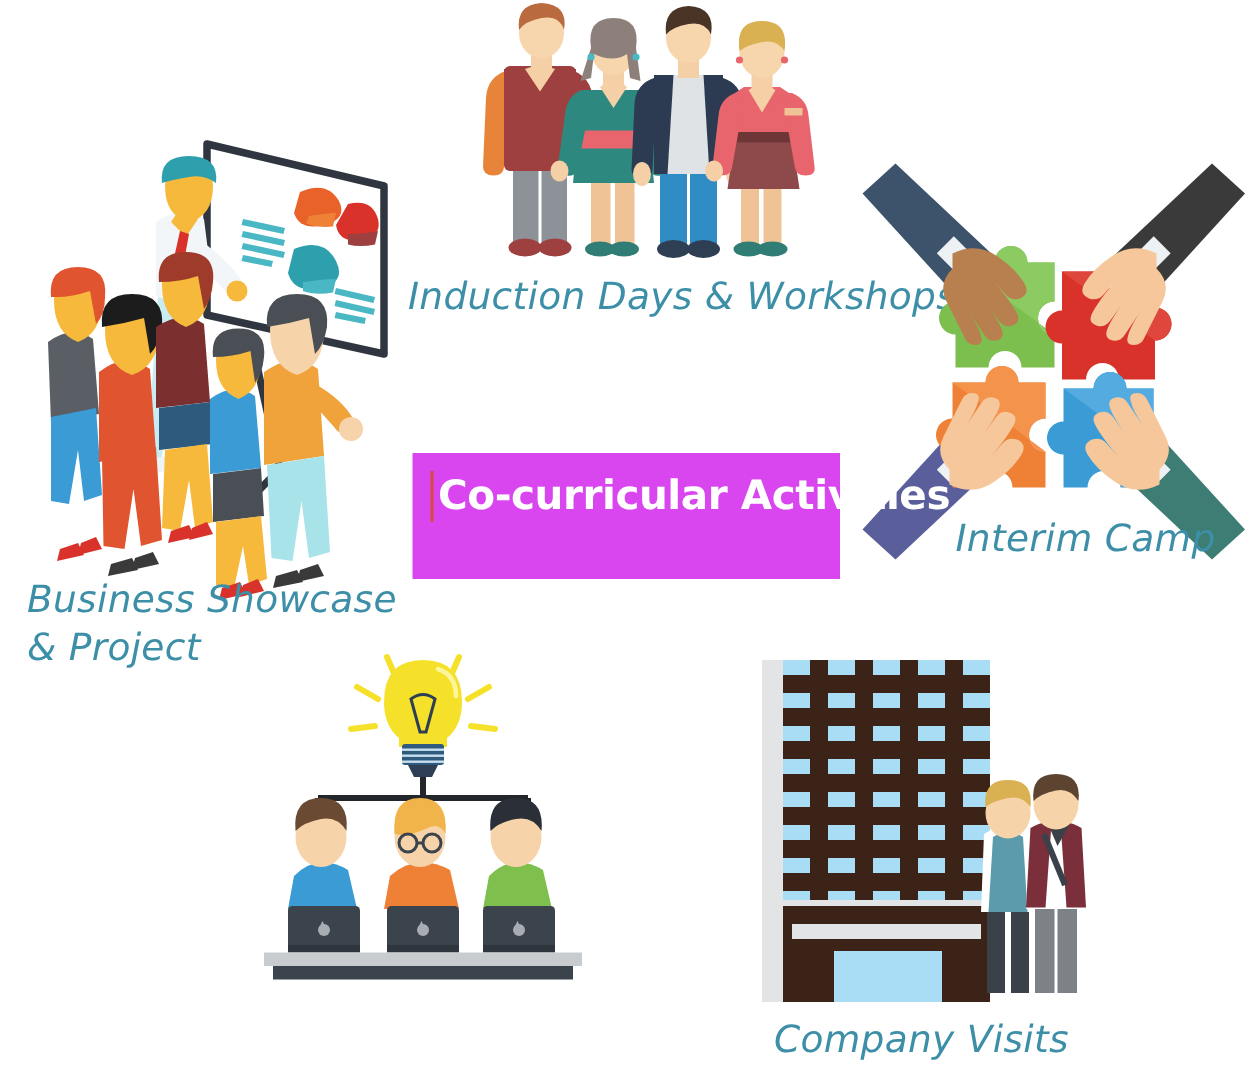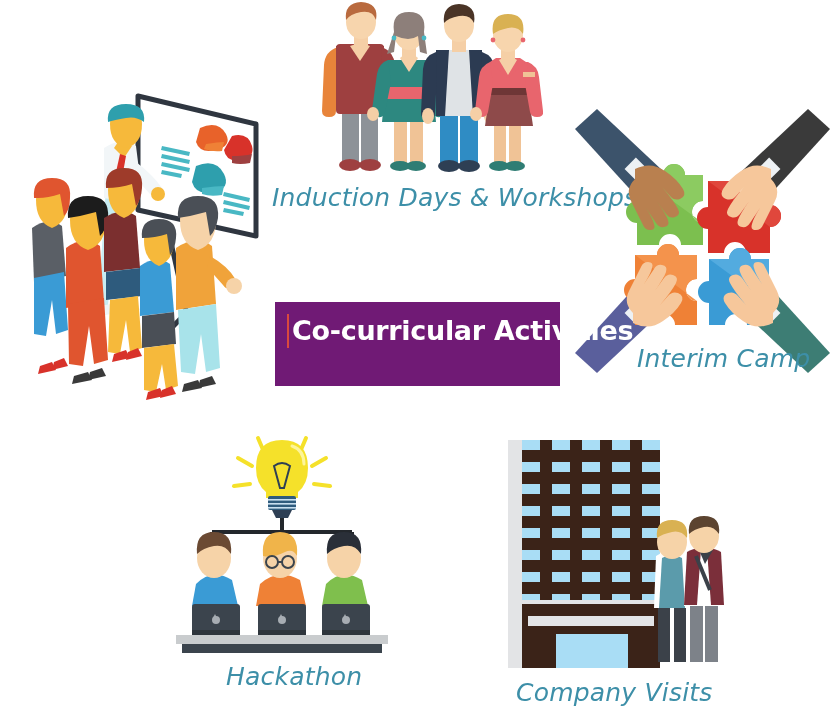--- a/index.html
+++ b/index.html
@@ -16,21 +16,21 @@
     color:#3d8fa8;
     font-size:25px;
     line-height:32px;
     white-space:pre;
     letter-spacing:0.2px;
   }
 
   
   .center-box{
     position:absolute;left:275px;top:302px;width:285px;height:84px;
-    background:#701a75;
+    background:#d946ef;
   }
   .center-box .caret{
     position:absolute;left:12px;top:12px;width:2px;height:34px;background:#d94a3d;
   }
   .center-box .center-text{
     position:absolute;left:17px;top:9px;
     color:#ffffff;font-weight:bold;font-size:27px;line-height:40px;
     font-family:"DejaVu Sans","Liberation Sans",sans-serif;
     white-space:pre;letter-spacing:-0.3px;
   }
@@ -249,20 +249,22 @@
         <path d="M200 168 q18 10 26 24 q3 6 -4 8 q-6 2 -9 -3 l-16 -18z" fill="#f0a33a"></path>
         <circle cx="224" cy="198" r="8" fill="#f6d3a8"></circle>
         <path d="M168 222 l38 -6 l4 64 l-14 4 l-5 -38 l-6 40 l-14 -2z" fill="#a8e3ea"></path>
         <path d="M174 296 l14 -4 l4 8 l-20 4z" fill="#3a3a3a"></path>
         <path d="M190 292 l12 -4 l4 8 l-18 4z" fill="#3a3a3a"></path>
         <path d="M170 132 q0 -18 18 -18 q18 0 18 18 q0 24 -18 30 q-18 -6 -18 -30z" fill="#f6d3a8"></path>
         <path d="M168 130 q-2 -22 20 -22 q22 0 20 22 q-2 12 -8 18 l-4 -24 q-14 4 -28 6z" fill="#4a4f56"></path>
       </g>
     </svg>
   </div>
+  <div class="label" style="left:18px;top:384px;">Business Showcase</div>
+  <div class="label" style="left:18px;top:416px;">&amp; Project</div>
 
   <div class="art" style="left:170px;top:432px;width:225px;height:220px;">
     <svg width="225" height="220" viewBox="0 0 225 220">
 
       <g stroke="#f5e12a" stroke-width="4" stroke-linecap="round">
         <line x1="88" y1="6" x2="94" y2="20"></line>
         <line x1="136" y1="6" x2="130" y2="20"></line>
         <line x1="68" y1="26" x2="82" y2="34"></line>
         <line x1="156" y1="26" x2="142" y2="34"></line>
         <line x1="64" y1="54" x2="80" y2="52"></line>
@@ -320,21 +322,20 @@
         <rect x="152" y="172" width="48" height="30" rx="3" fill="#3b444d"></rect>
         <circle cx="176" cy="188" r="4" fill="#a7adb3"></circle>
         <path d="M175 182 l2 4 h-4z" fill="#a7adb3"></path>
         <rect x="152" y="198" width="48" height="5" fill="#2e353c"></rect>
       </g>
 
       <rect x="6" y="203" width="212" height="9" fill="#c9ccce"></rect>
       <rect x="12" y="212" width="200" height="9" fill="#3b444d"></rect>
     </svg>
   </div>
-  <div class="label" style="left:226px;top:661px;">Hackathon</div>
 
   <div class="art" style="left:500px;top:438px;width:225px;height:230px;">
     <svg width="225" height="230" viewBox="0 0 225 230">
 
       <rect x="8" y="2" width="152" height="228" fill="#e3e4e6"></rect>
 
       <g>
         <rect x="22" y="2" width="18" height="160" fill="#a9ddf5"></rect>
         <rect x="52" y="2" width="18" height="160" fill="#a9ddf5"></rect>
         <rect x="82" y="2" width="18" height="160" fill="#a9ddf5"></rect>

